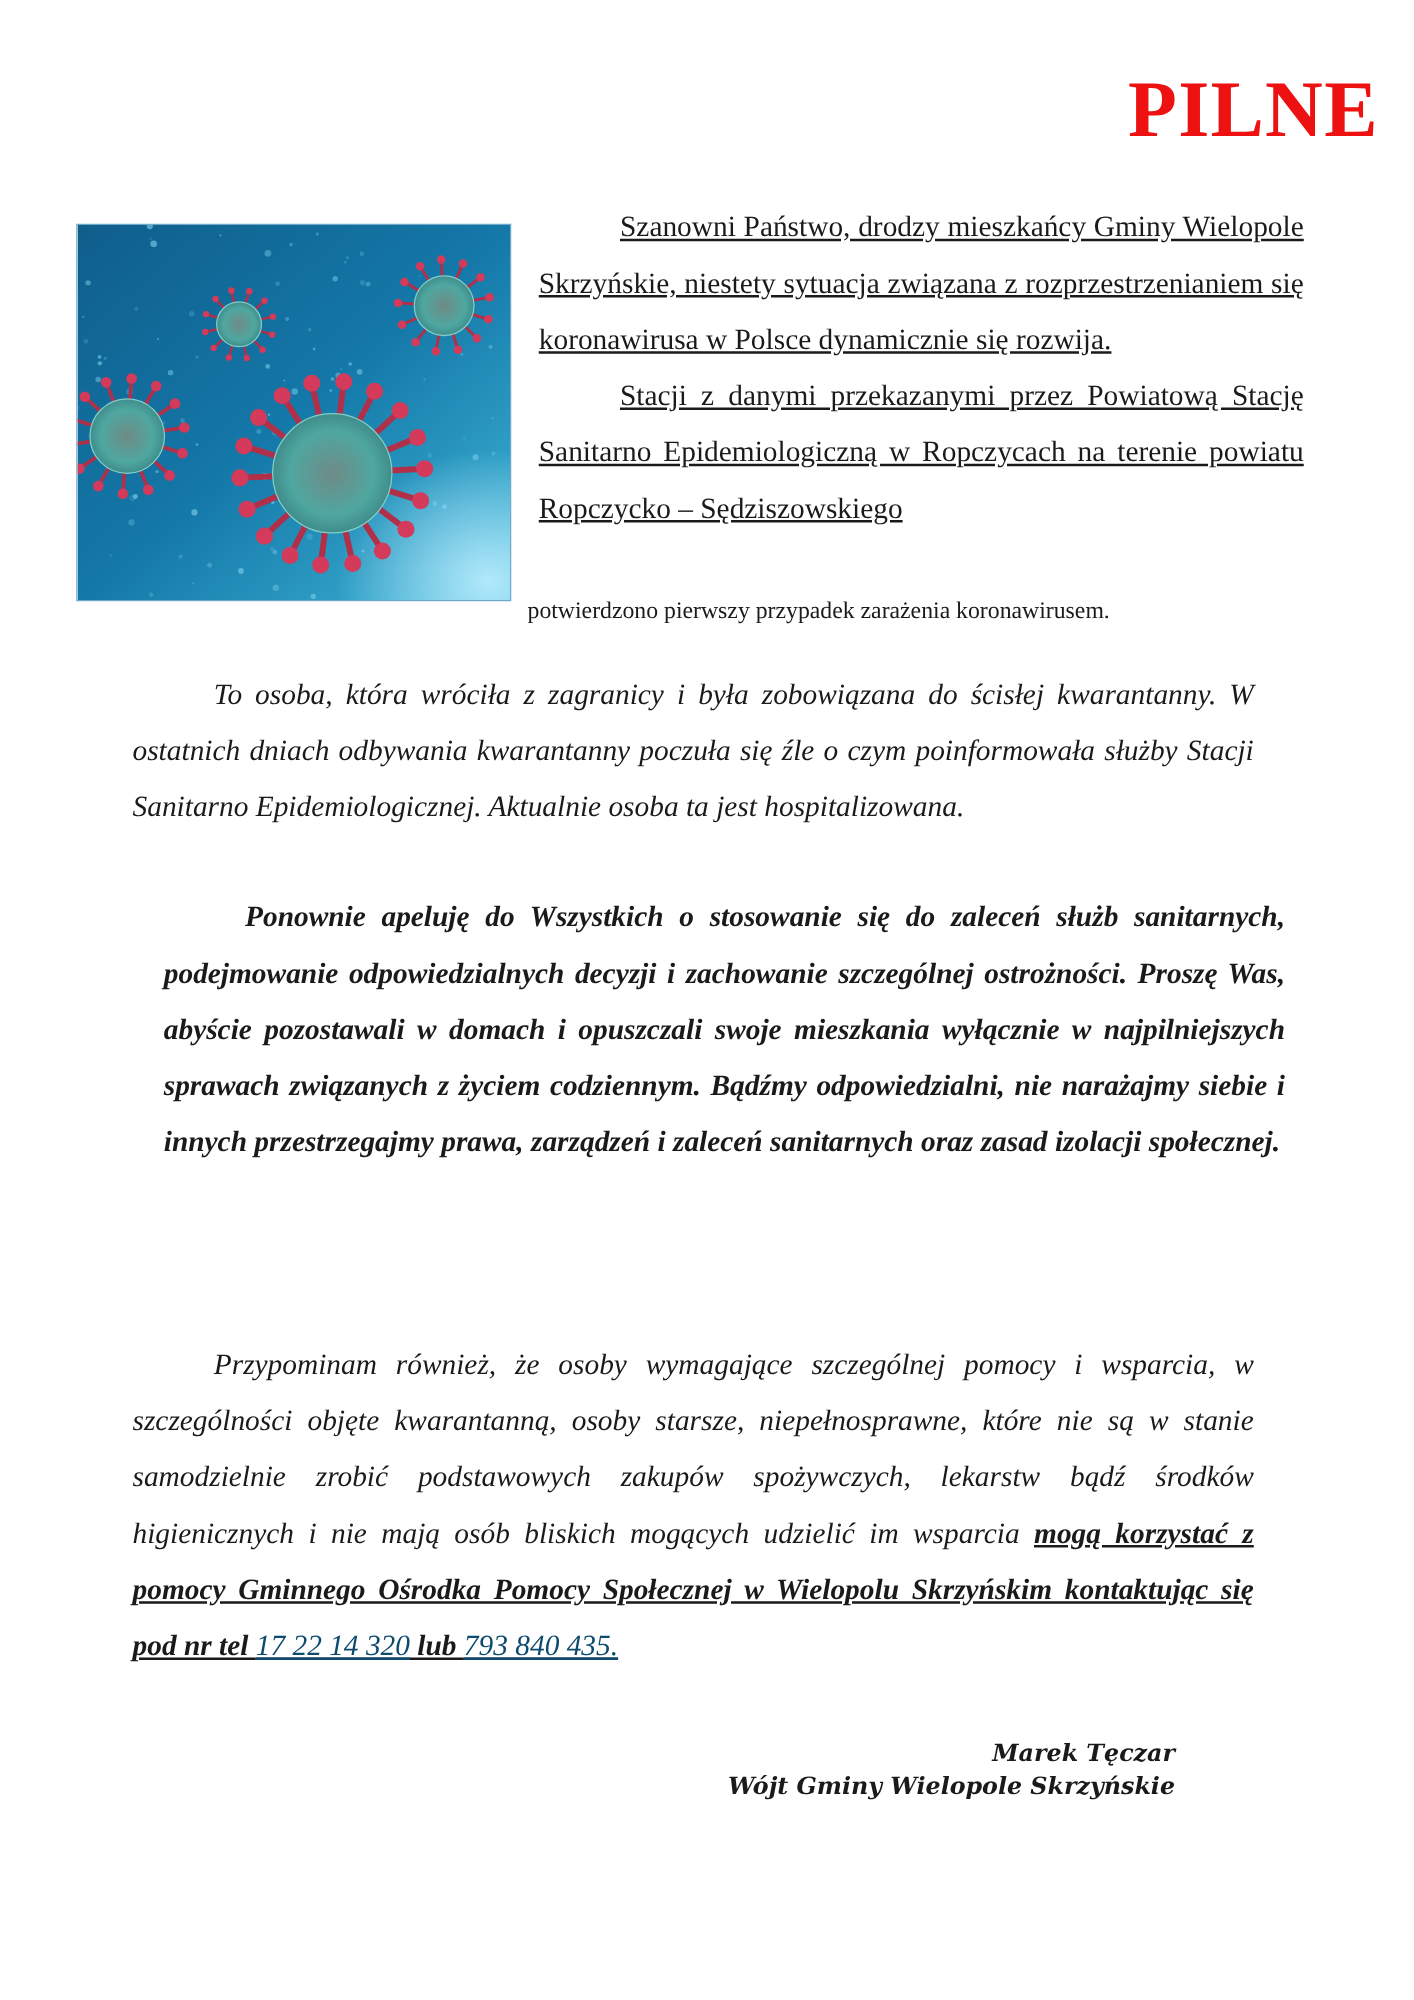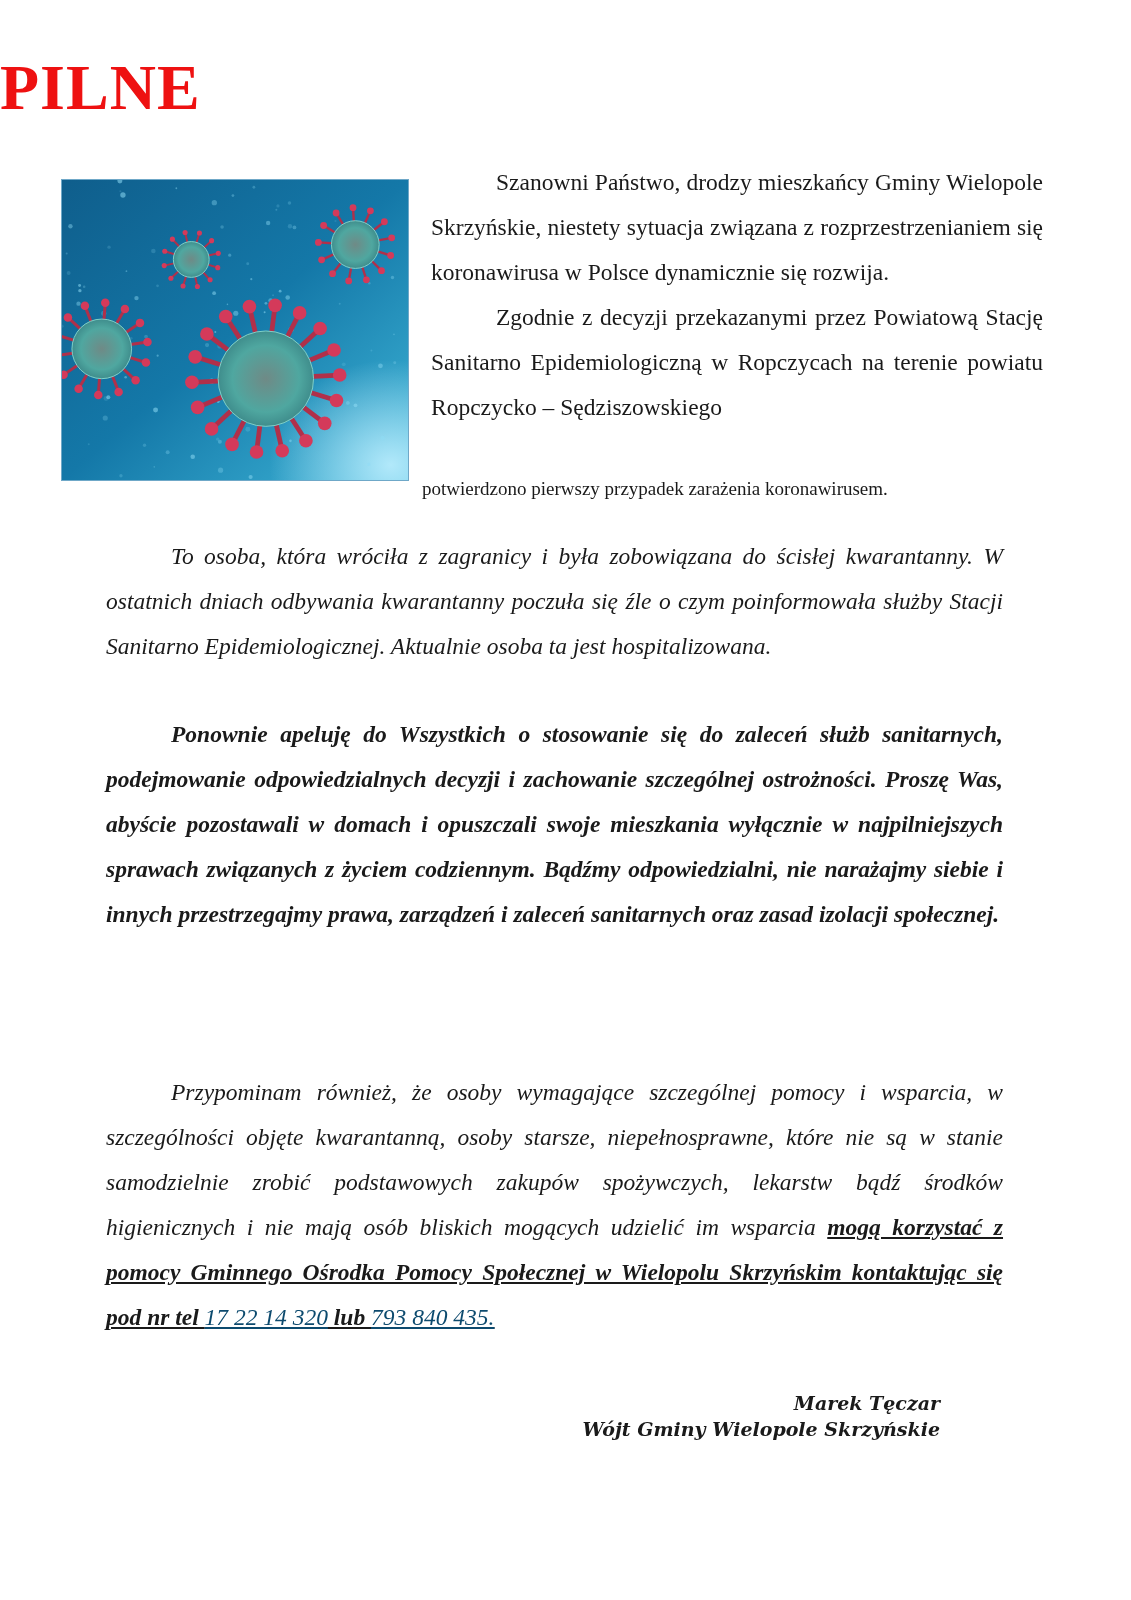--- a/index.html
+++ b/index.html
@@ -13,21 +13,21 @@
       position: relative;
       overflow: hidden;
       font-family: "Liberation Serif", serif;
       color: #1a1a1a;
     }
     .title {
       position: absolute;
       top: 52px;
       left: 0;
       width: 1103px;
-      text-align: left;
+      text-align: right;
       font-family: "Liberation Serif", serif;
       font-weight: bold;
       font-size: 64px;
       line-height: 72px;
       color: #ee1111;
       letter-spacing: 1px;
     }
     .virus-image {
       position: absolute;
       left: 61px;
@@ -42,21 +42,21 @@
 
     .intro-block {
       position: absolute;
       left: 431px;
       top: 160px;
       width: 612px;
       font-size: 23.5px;
       line-height: 45px;
       text-align: justify;
     }
-    .intro-block p { margin: 0; }
+    .intro-block p { margin: 0; text-decoration: underline; }
     .indent { text-indent: 65px; }
     .last-line-extend {
       position: absolute;
       left: 422px;
       top: 466px;
       width: 660px;
       font-size: 19px;
       line-height: 45px;
       white-space: nowrap;
     }
@@ -65,21 +65,21 @@
       position: absolute;
       left: 106px;
       width: 897px;
       font-size: 23.5px;
       line-height: 45px;
       text-align: justify;
       font-style: italic;
     }
     .body-para p { margin: 0; }
     .para-1 { top: 534px; }
-    .para-2 { top: 712px; font-weight: bold; }
+    .para-2 { top: 712px; font-weight: bold; margin-left: 25px; }
     .para-3 { top: 1070px; }
     .underline-bold {
       font-weight: bold;
       text-decoration: underline;
     }
     .phone-link {
       color: #0c4a6e;
       text-decoration: underline;
       cursor: pointer;
       font-weight: normal;
@@ -341,21 +341,21 @@
           <line x1="243.3537860852528" y1="198.11662724701972" x2="279.3104605401773" y2="196.35096529110075" stroke="#b0304a" stroke-width="4.8"></line>
           <circle cx="279.3104605401773" cy="196.35096529110075" r="6.857142857142857" fill="#d43a5a"></circle>
           <circle cx="205" cy="200" r="48" fill="url(#body)" stroke="#7fd0c8" stroke-width="1"></circle>
         </g>
       </g>
   </svg>
 </div>
 
 <div class="intro-block">
   <p class="indent">Szanowni Państwo, drodzy mieszkańcy Gminy Wielopole Skrzyńskie, niestety sytuacja związana z rozprzestrzenianiem się koronawirusa w Polsce dynamicznie się rozwija.</p>
-  <p class="indent">Zgodnie z decyzji przekazanymi przez Powiatową Stację Sanitarno Epidemiologiczną w Ropczycach na terenie powiatu Ropczycko – Sędziszowskiego</p>
+  <p class="indent">Stacji z danymi przekazanymi przez Powiatową Stację Sanitarno Epidemiologiczną w Ropczycach na terenie powiatu Ropczycko – Sędziszowskiego</p>
 </div>
 <div class="last-line-extend">potwierdzono pierwszy przypadek zarażenia koronawirusem.</div>
 
 <div class="body-para para-1">
   <p class="indent">To osoba, która wróciła z zagranicy i była zobowiązana do ścisłej kwarantanny. W ostatnich dniach odbywania kwarantanny  poczuła się źle o czym poinformowała służby Stacji Sanitarno Epidemiologicznej. Aktualnie osoba ta jest hospitalizowana.</p>
 </div>
 
 <div class="body-para para-2">
   <p class="indent">Ponownie apeluję do Wszystkich  o stosowanie się do zaleceń służb sanitarnych, podejmowanie odpowiedzialnych decyzji i zachowanie szczególnej ostrożności. Proszę Was, abyście pozostawali w domach i opuszczali swoje mieszkania wyłącznie w najpilniejszych sprawach związanych z życiem codziennym. Bądźmy odpowiedzialni, nie narażajmy siebie i innych przestrzegajmy prawa, zarządzeń i zaleceń sanitarnych oraz zasad izolacji społecznej.</p>
 </div>

